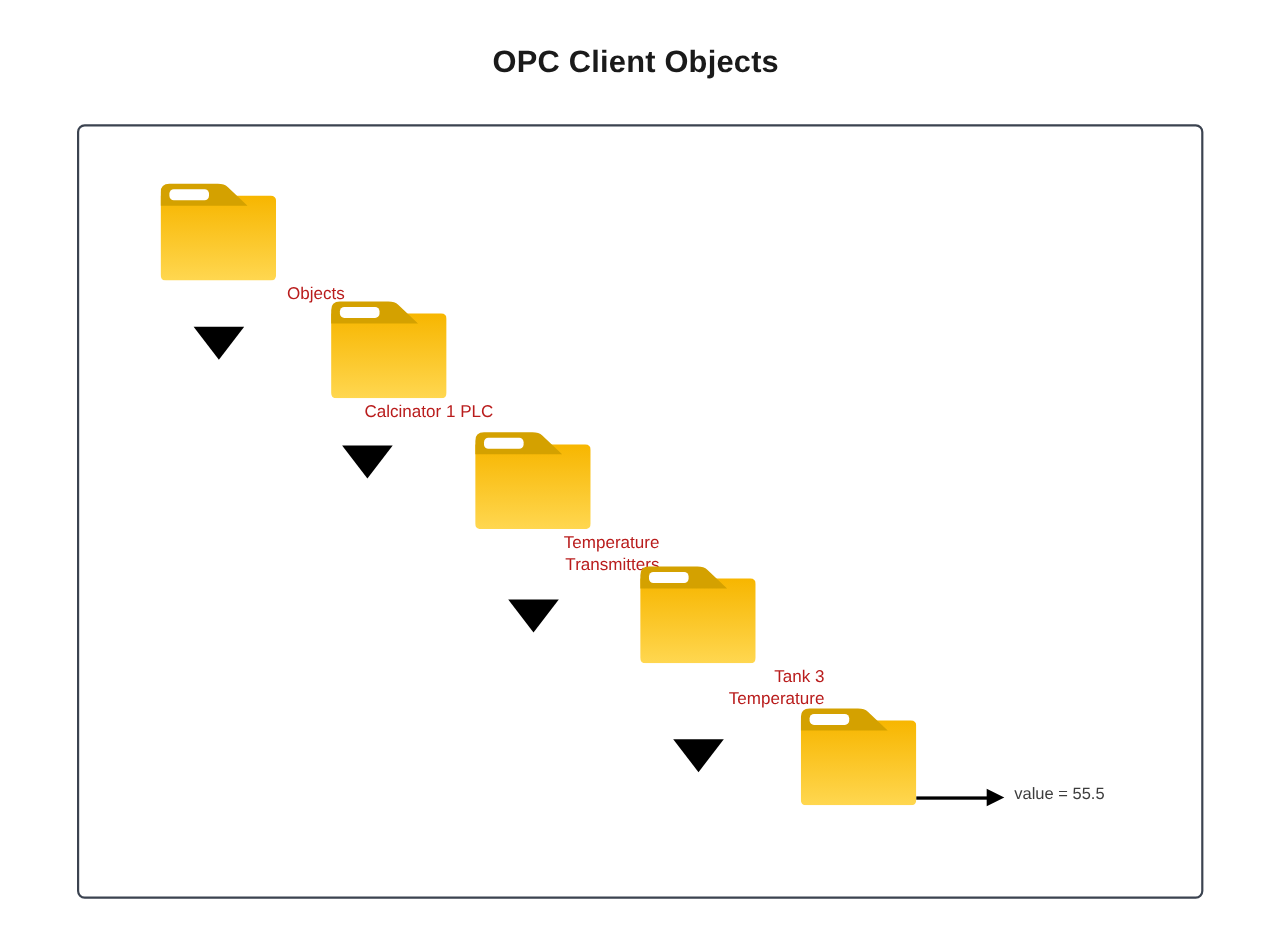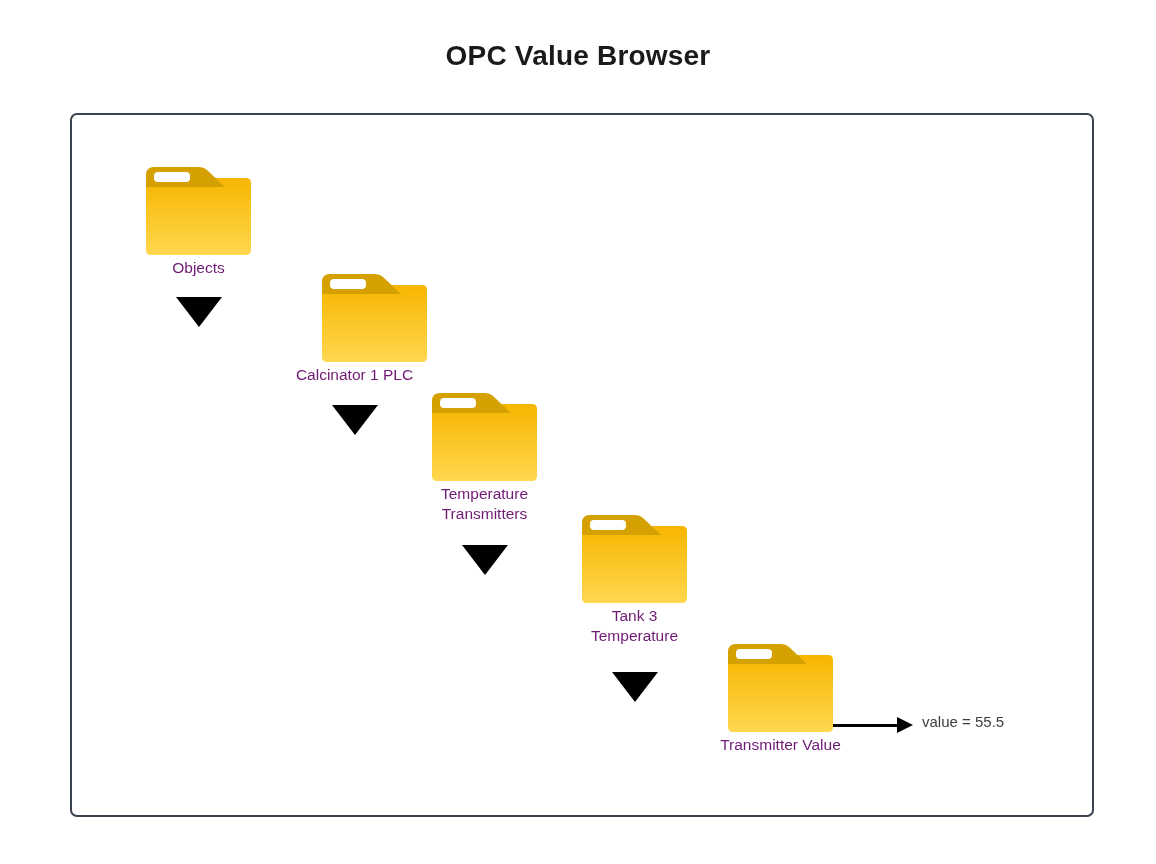--- a/index.html
+++ b/index.html
@@ -35,24 +35,24 @@
     background: #ffffff;
   }
   .node { position: absolute; width: 105px; }
   .node svg.folder { display: block; width: 105px; height: 90px; }
   .node .label {
     position: absolute;
     top: 93px;
     left: 50%;
     transform: translateX(-50%);
     width: 230px;
-    text-align: center;
+    text-align: right;
     font-size: 15.5px;
     line-height: 1.28;
-    color: #701a75;
+    color: #b91c1c;
     white-space: pre-line;
   }
   .tri {
     position: absolute;
     left: 50%;
     margin-left: -23px;
     width: 0; height: 0;
     border-left: 23px solid transparent;
     border-right: 23px solid transparent;
     border-top: 30px solid #000000;
@@ -92,33 +92,33 @@
         <stop offset="1" stop-color="#FFD750"></stop>
       </linearGradient>
       <symbol id="folder-sym" viewBox="0 0 105 90">
         <path d="M0,13 H100 Q105,13 105,18 V85 Q105,90 100,90 H5 Q0,90 0,85 Z" fill="url(#fbody)"></path>
         <path d="M0,22 V10 Q0,2 8,2 H52 Q58,2 61,5 L79,22 Z" fill="#D4A100"></path>
         <rect x="8" y="7" width="36" height="10" rx="4" fill="#ffffff"></rect>
       </symbol>
     </defs>
   </svg>
 
-  <h1 class="title">OPC Value Browser</h1>
+  <h1 class="title">OPC Client Objects</h1>
 
   <div class="panel"></div>
 
   <div class="node" style="left:146px; top:165px;">
     <svg class="folder" viewBox="0 0 105 90">
         <use href="#folder-sym"></use>
       </svg>
     <div class="label">Objects</div>
     <div class="tri" style="top:132px;"></div>
   </div>
 
-  <div class="node" style="left:282px; top:272px;padding-left:40px;">
+  <div class="node" style="left:261px; top:272px;padding-left:40px;">
     <svg class="folder" viewBox="0 0 105 90">
         <use href="#folder-sym"></use>
       </svg>
     <div class="label">Calcinator 1 PLC</div>
     <div class="tri" style="top:133px;"></div>
   </div>
 
   <div class="node" style="left:432px; top:391px;">
     <svg class="folder" viewBox="0 0 105 90">
         <use href="#folder-sym"></use>
@@ -134,20 +134,19 @@
       </svg>
     <div class="label">Tank 3
 Temperature</div>
     <div class="tri" style="top:159px;"></div>
   </div>
 
   <div class="node" style="left:728px; top:642px;">
     <svg class="folder" viewBox="0 0 105 90">
         <use href="#folder-sym"></use>
       </svg>
-    <div class="label">Transmitter Value</div>
   </div>
 
   <div class="arrow-line"></div>
   <div class="arrow-head"></div>
   <div class="value-text">value = 55.5</div>
 
 </div>
 
 </body></html>

